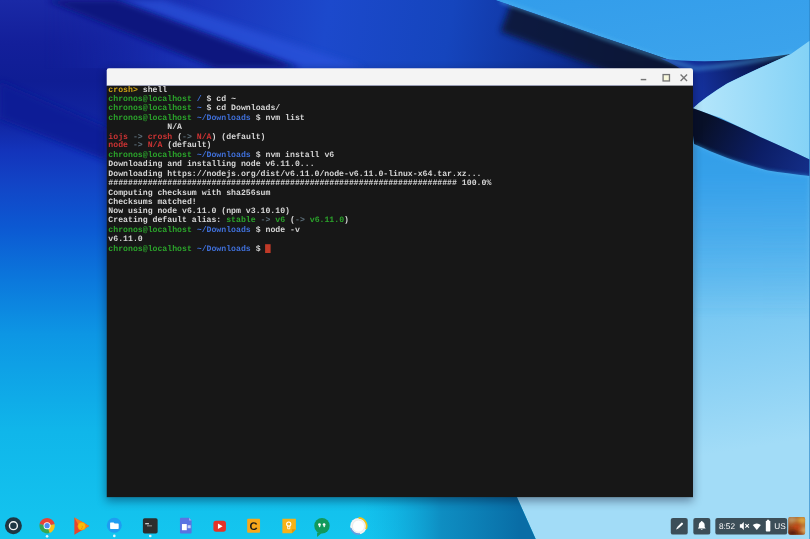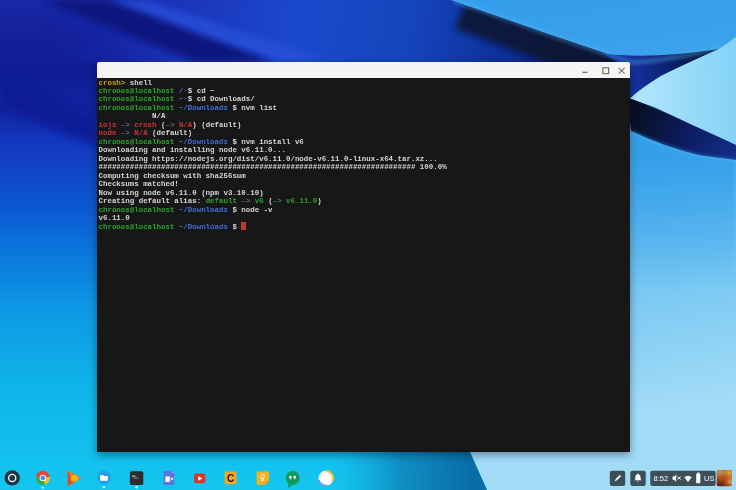--- a/index.html
+++ b/index.html
@@ -246,18 +246,18 @@
             N/A
 <span class="r">iojs</span> <span class="a">-&gt;</span> <span class="r">crosh</span> (<span class="a">-&gt;</span> <span class="r">N/A</span>) (default)
 <span class="r">node</span> <span class="a">-&gt;</span> <span class="r">N/A</span> (default)
 <span class="g">chronos@localhost</span> <span class="b">~/Downloads</span> $ nvm install v6
 Downloading and installing node v6.11.0...
 Downloading https://nodejs.org/dist/v6.11.0/node-v6.11.0-linux-x64.tar.xz...
 ####################################################################### 100.0%
 Computing checksum with sha256sum
 Checksums matched!
 Now using node v6.11.0 (npm v3.10.10)
-Creating default alias: <span class="g">default</span> <span class="a">-&gt;</span> <span class="g">v6</span> (<span class="a">-&gt;</span> <span class="g">v6.11.0</span>)
+Creating default alias: <span class="g">stable</span> <span class="a">-&gt;</span> <span class="g">v6</span> (<span class="a">-&gt;</span> <span class="g">v6.11.0</span>)
 <span class="g">chronos@localhost</span> <span class="b">~/Downloads</span> $ node -v
 v6.11.0
 <span class="g">chronos@localhost</span> <span class="b">~/Downloads</span> $ <span class="cur"></span></pre>
 </div>
 </div>
 
 </body></html>

